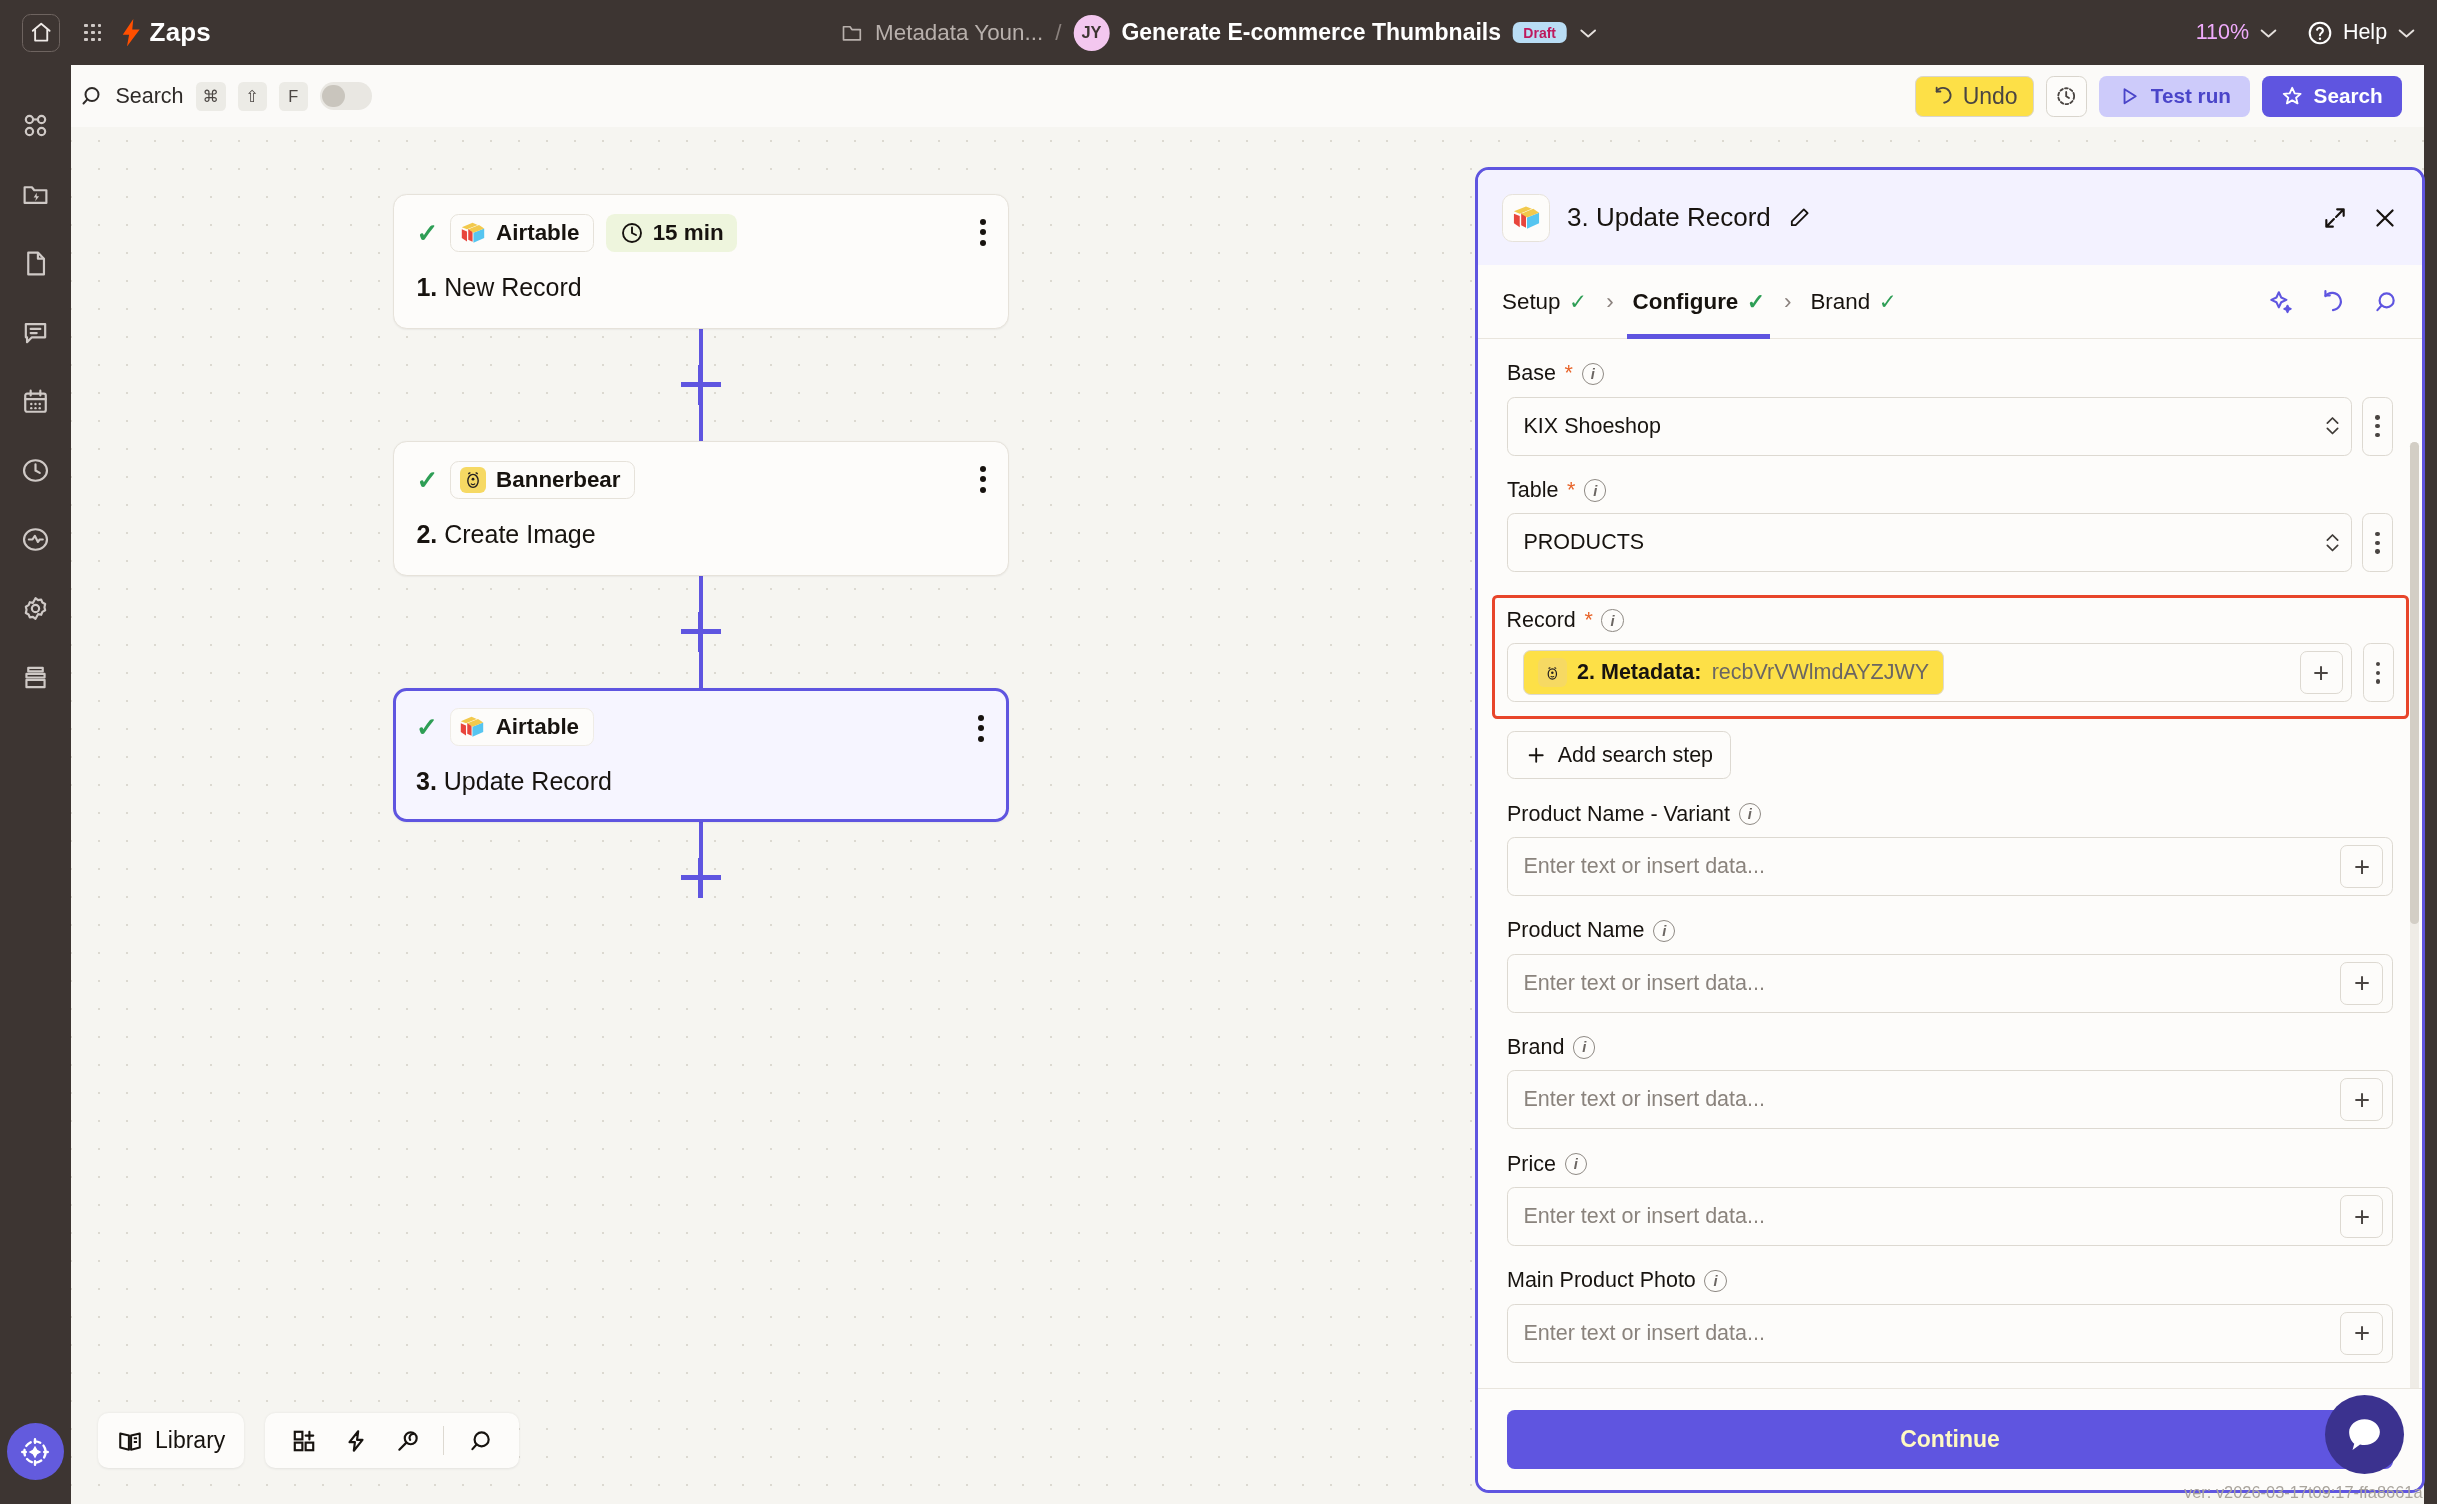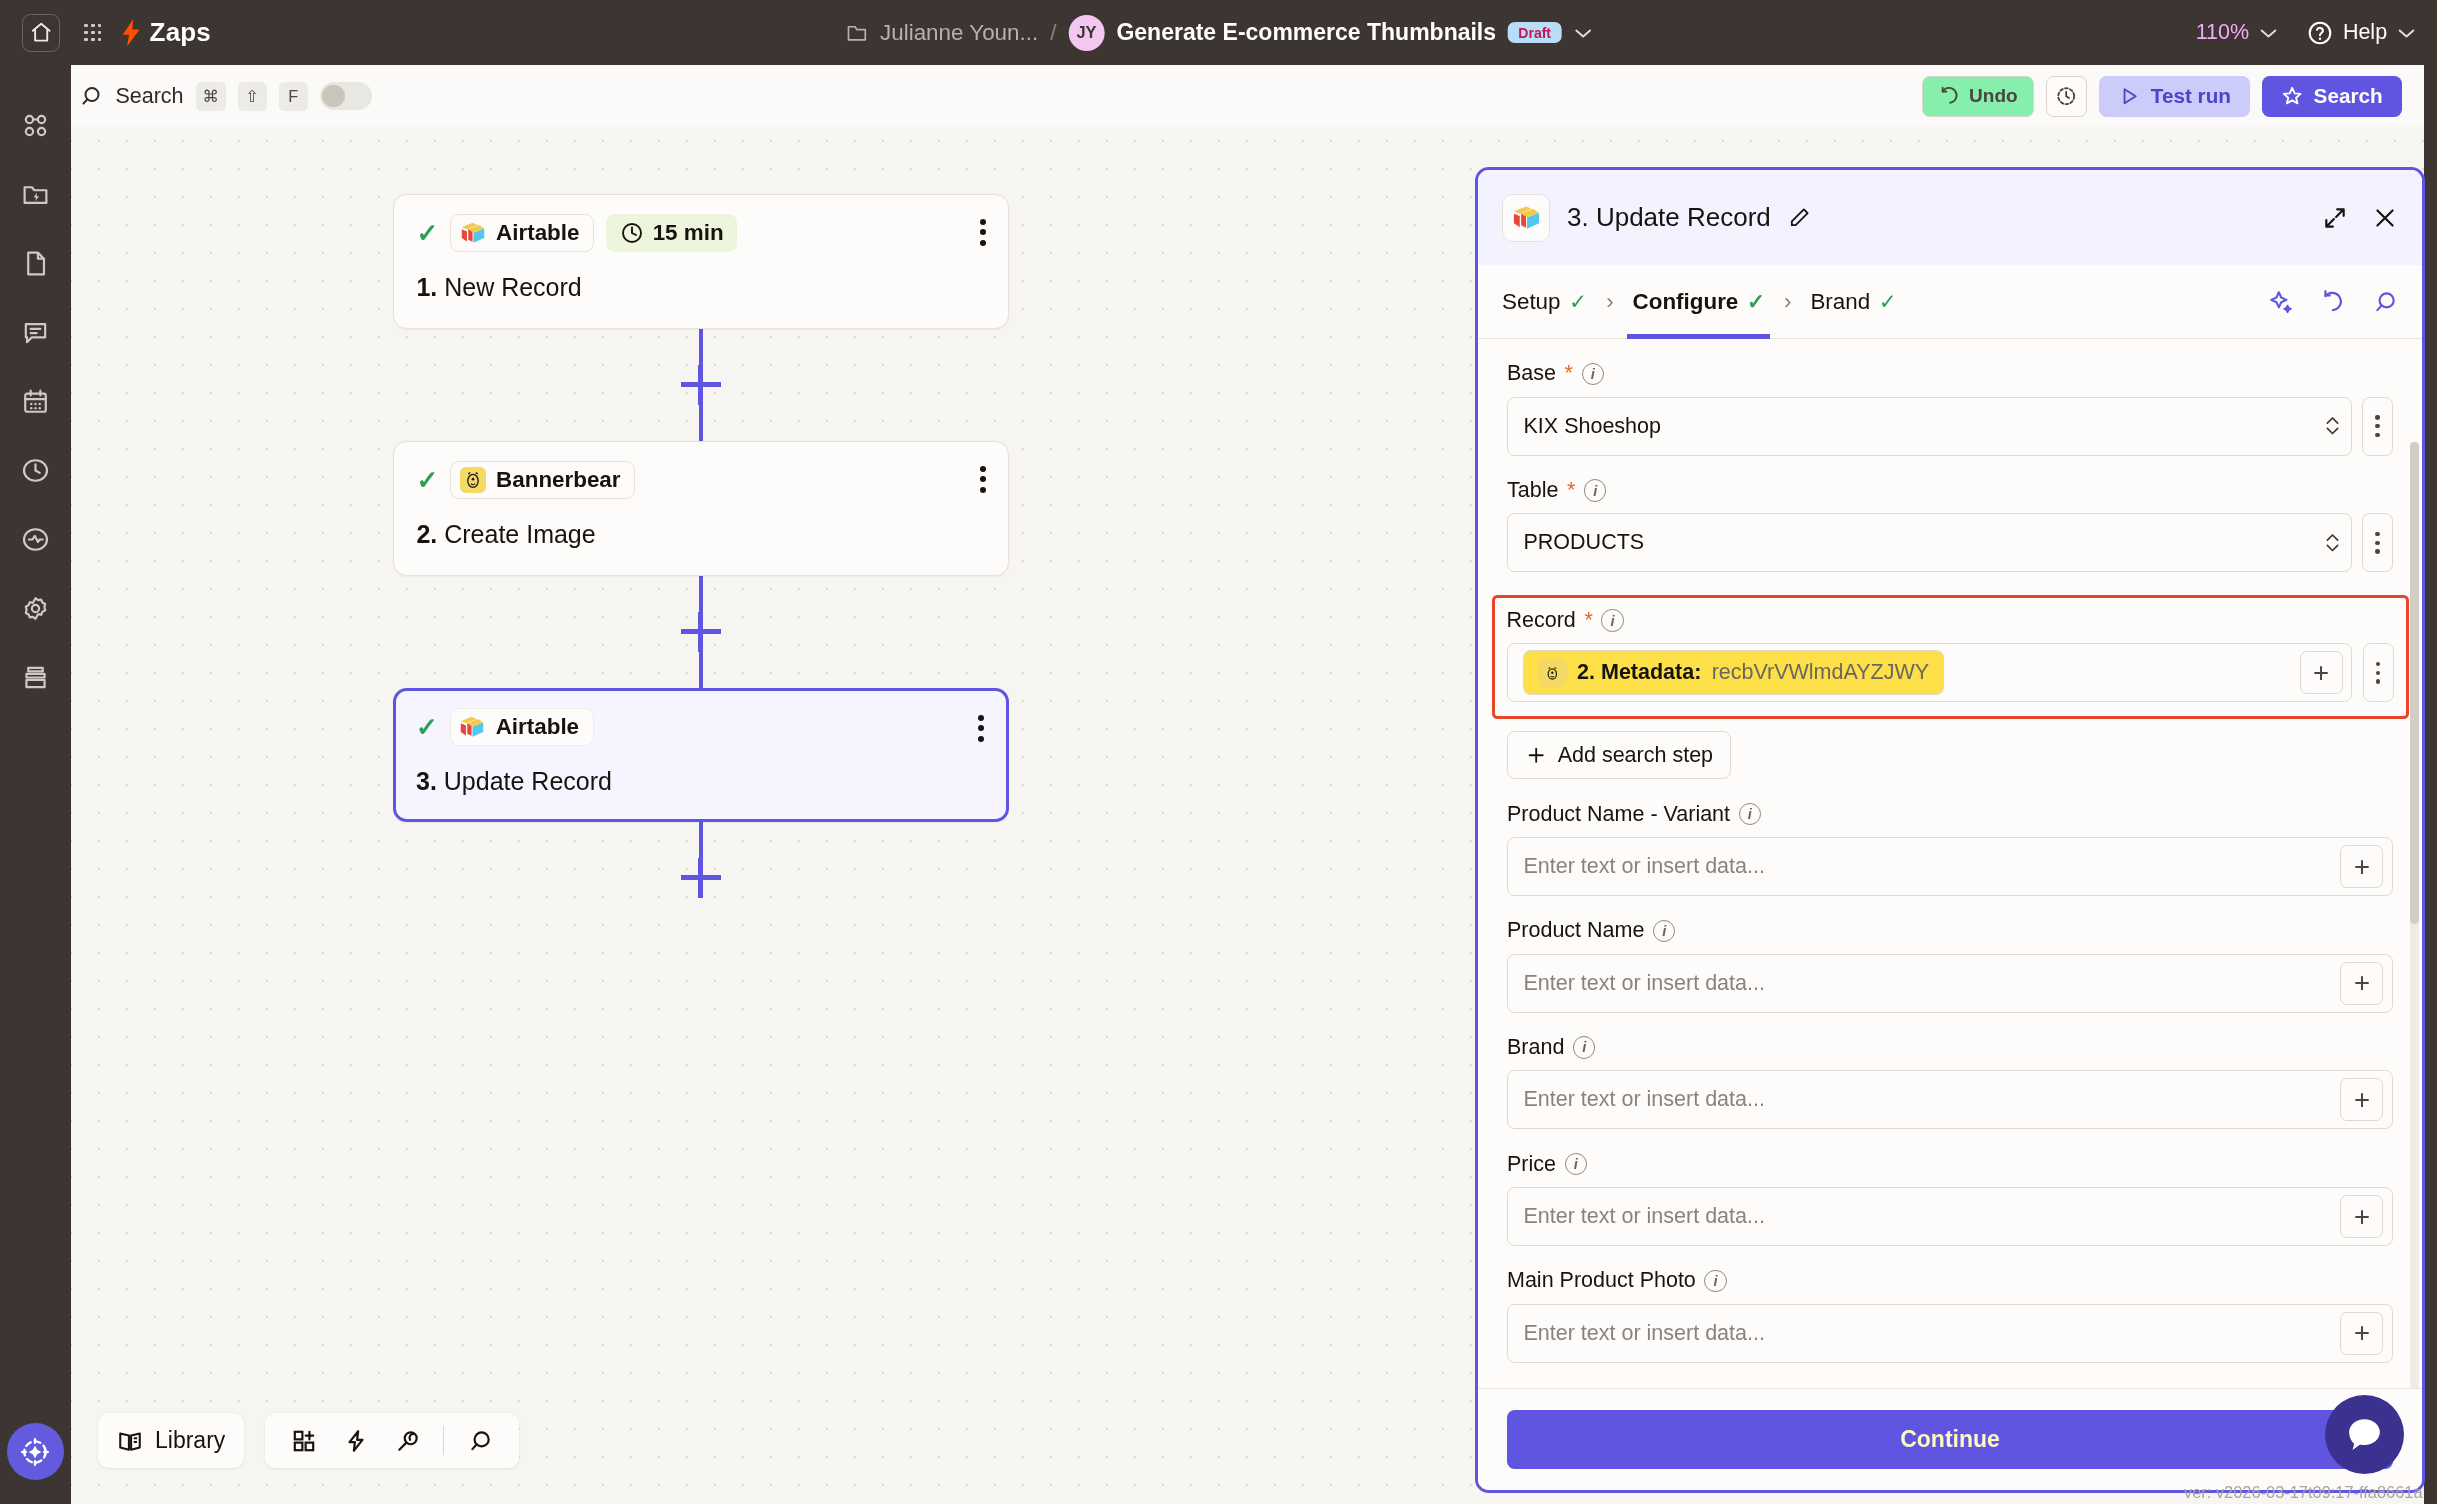--- a/index.html
+++ b/index.html
@@ -75,22 +75,22 @@
     font-size:16.4px; color:#4b4643; padding:0 6.9px;
   }
   .toggle-pill {
     width:52px;height:27.5px;background:#e9e7e2;border-radius:13.8px;
     display:flex;align-items:center;padding:2.6px;
   }
   .toggle-knob { width:22.4px;height:22.4px;border-radius:50%;background:#c9c5bd;}
   .subbar-right { margin-left:auto; display:flex; align-items:center; gap:12px; }
   .btn-undo {
     display:flex;align-items:center;gap:8.6px;height:41px;padding:0 15.5px;
-    border:0.9px solid #d9d5cd;border-radius:7.7px;background:#86efac;
-    font-size:19px;color:#4a4542;font-weight:bold;
+    border:0.9px solid #d9d5cd;border-radius:7.7px;background:#fde047;
+    font-size:23px;color:#4a4542;
   }
   .btn-icon-sq {
     width:41px;height:41px;border:0.9px solid #d9d5cd;border-radius:7.7px;background:#fdfcfa;
     display:flex;align-items:center;justify-content:center;
   }
   .btn-testrun {
     display:flex;align-items:center;gap:10.3px;height:41px;padding:0 19px;
     background:#cdcbfa;border-radius:7.7px;font-size:20.7px;color:#4a45c9;font-weight:700;
   }
   .btn-publish {
@@ -285,21 +285,21 @@
         </svg>
     </span>
     <span class="zaps-label">Zaps</span>
 
     <div class="topbar-center">
       <span>
         <svg width="22.4" height="20.7" viewBox="0 0 24 22" fill="none" stroke="#b8b0ac" stroke-width="1.8" stroke-linejoin="round">
           <path d="M3 5h7l2 3h9v11H3z"></path>
         </svg>
       </span>
-      <span class="folder-name">Julianne Youn...</span>
+      <span class="folder-name">Metadata Youn...</span>
       <span class="slash">/</span>
       <span class="avatar">JY</span>
       <span class="zap-title">Generate E-commerce Thumbnails</span>
       <span class="draft-badge">Draft</span>
       <span>
         <svg width="19" height="12" viewBox="0 0 22 14" fill="none" stroke="#e5e0dd" stroke-width="2.2" stroke-linecap="round" stroke-linejoin="round">
             <path d="M3 4l8 7 8-7"></path>
           </svg>
       </span>
     </div>

